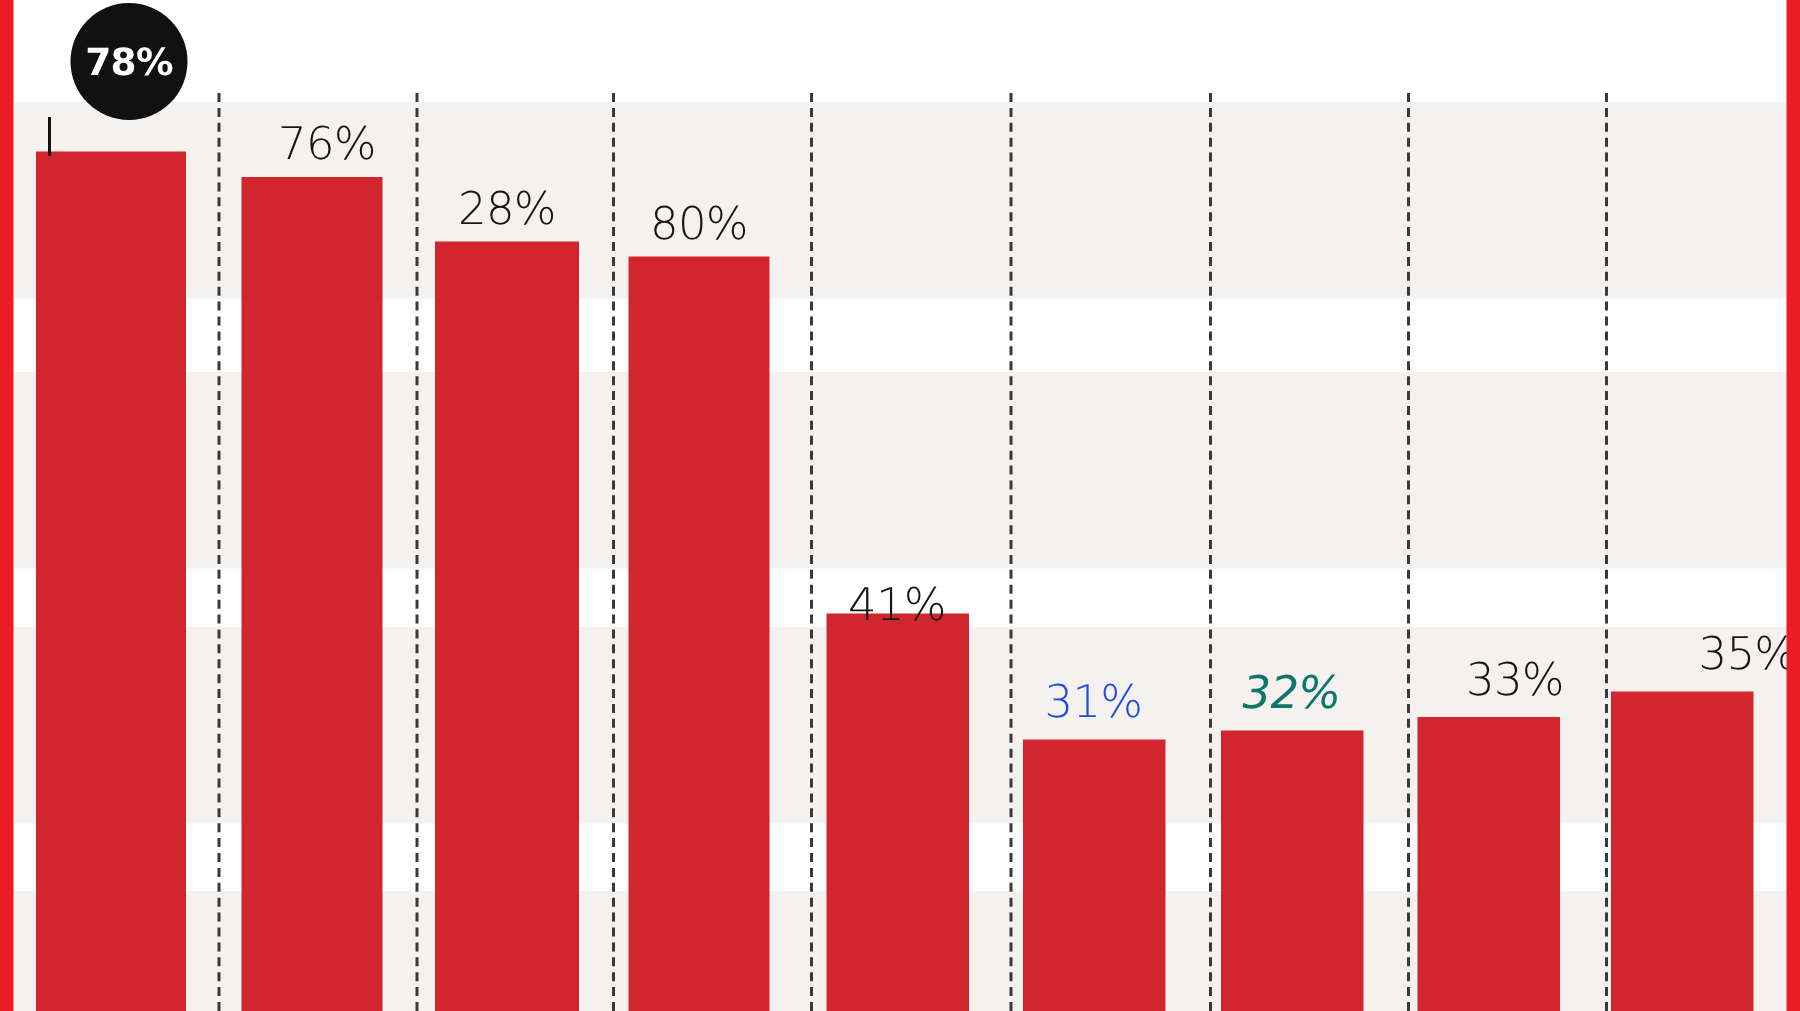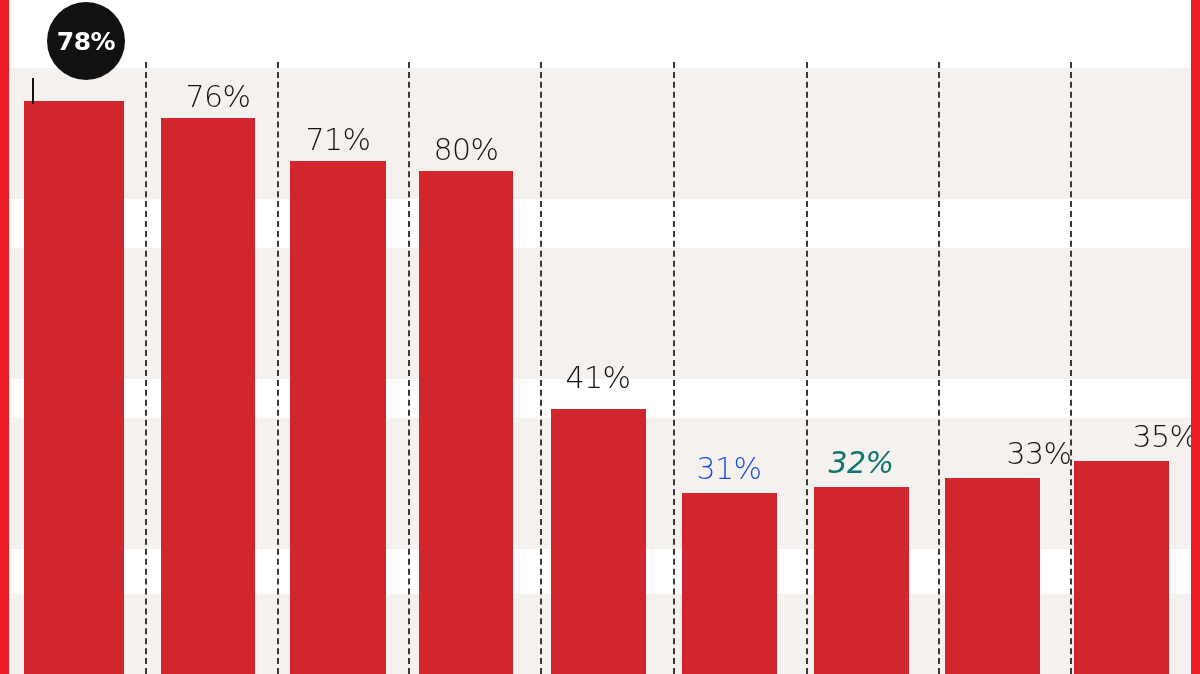--- a/index.html
+++ b/index.html
@@ -148,31 +148,31 @@
       <div class="divider" style="left: 806px; border-left-color: rgb(58, 58, 58);"></div>
       <div class="divider" style="left: 938px; border-left-color: rgb(58, 58, 58);"></div>
       <div class="divider" style="left: 1070px; border-left-color: rgb(58, 58, 58);"></div>
     </div>
 
   <div class="bars-layer">
       <div class="bar" style="left: 24px; width: 100px; top: 101px; background: rgb(210, 38, 46);"></div>
       <div class="bar" style="left: 161px; width: 94px; top: 118px; background: rgb(210, 38, 46);"></div>
       <div class="bar-label" style="left: 165px; top: 82px; width: 106px; color: rgb(22, 22, 22);">76%</div>
       <div class="bar" style="left: 290px; width: 96px; top: 161px; background: rgb(210, 38, 46);"></div>
-      <div class="bar-label" style="left: 288px; top: 125px; width: 100px; color: rgb(22, 22, 22);">71%</div>
+      <div class="bar-label" style="left: 288px; top: 125px; width: 100px; color: rgb(22, 22, 22);">28%</div>
       <div class="bar" style="left: 419px; width: 94px; top: 171px; background: rgb(210, 38, 46);"></div>
       <div class="bar-label" style="left: 414px; top: 135px; width: 104px; color: rgb(22, 22, 22);">80%</div>
       <div class="bar" style="left: 551px; width: 95px; top: 409px; background: rgb(210, 38, 46);"></div>
-      <div class="bar-label" style="left: 548px; top: 363px; width: 100px; color: rgb(22, 22, 22);">41%</div>
+      <div class="bar-label" style="left: 548px; top: 389px; width: 100px; color: rgb(22, 22, 22);">41%</div>
       <div class="bar" style="left: 682px; width: 95px; top: 493px; background: rgb(210, 38, 46);"></div>
       <div class="bar-label" style="left: 679px; top: 454px; width: 100px; color: #1d4ed8;">31%</div>
       <div class="bar" style="left: 814px; width: 95px; top: 487px; background: rgb(210, 38, 46);"></div>
       <div class="bar-label" style="left: 811px; top: 448px; width: 100px; color: #0f766e; font-style: italic;">32%</div>
       <div class="bar" style="left: 945px; width: 95px; top: 478px; background: rgb(210, 38, 46);"></div>
-      <div class="bar-label" style="left: 989px; top: 439px; width: 100px; color: rgb(22, 22, 22);">33%</div>
+      <div class="bar-label" style="left: 960px; top: 439px; width: 100px; color: rgb(22, 22, 22);">33%</div>
       <div class="bar" style="left: 1074px; width: 95px; top: 461px; background: rgb(210, 38, 46);"></div>
       <div class="bar-label" style="left: 1071px; top: 422px; width: 100px; color: rgb(22, 22, 22); padding-left: 44px;">35%</div>
     </div>
 
   <div class="callout">
     <div class="callout-stem" style="left: 33px; top: 78px; width: 78px; height: 26px; background: transparent; border-left: none;">
         <div style="position: absolute; left: 50%; top: 0px; width: 2px; height: 100%; transform: translateX(-50%); background: rgb(17, 17, 17);"></div>
       </div>
     <div class="callout-bubble" style="left: 47px; top: 2px; width: 78px; height: 78px; background: rgb(17, 17, 17);">
       <span class="callout-text" style="color: rgb(255, 255, 255);">78%</span>

